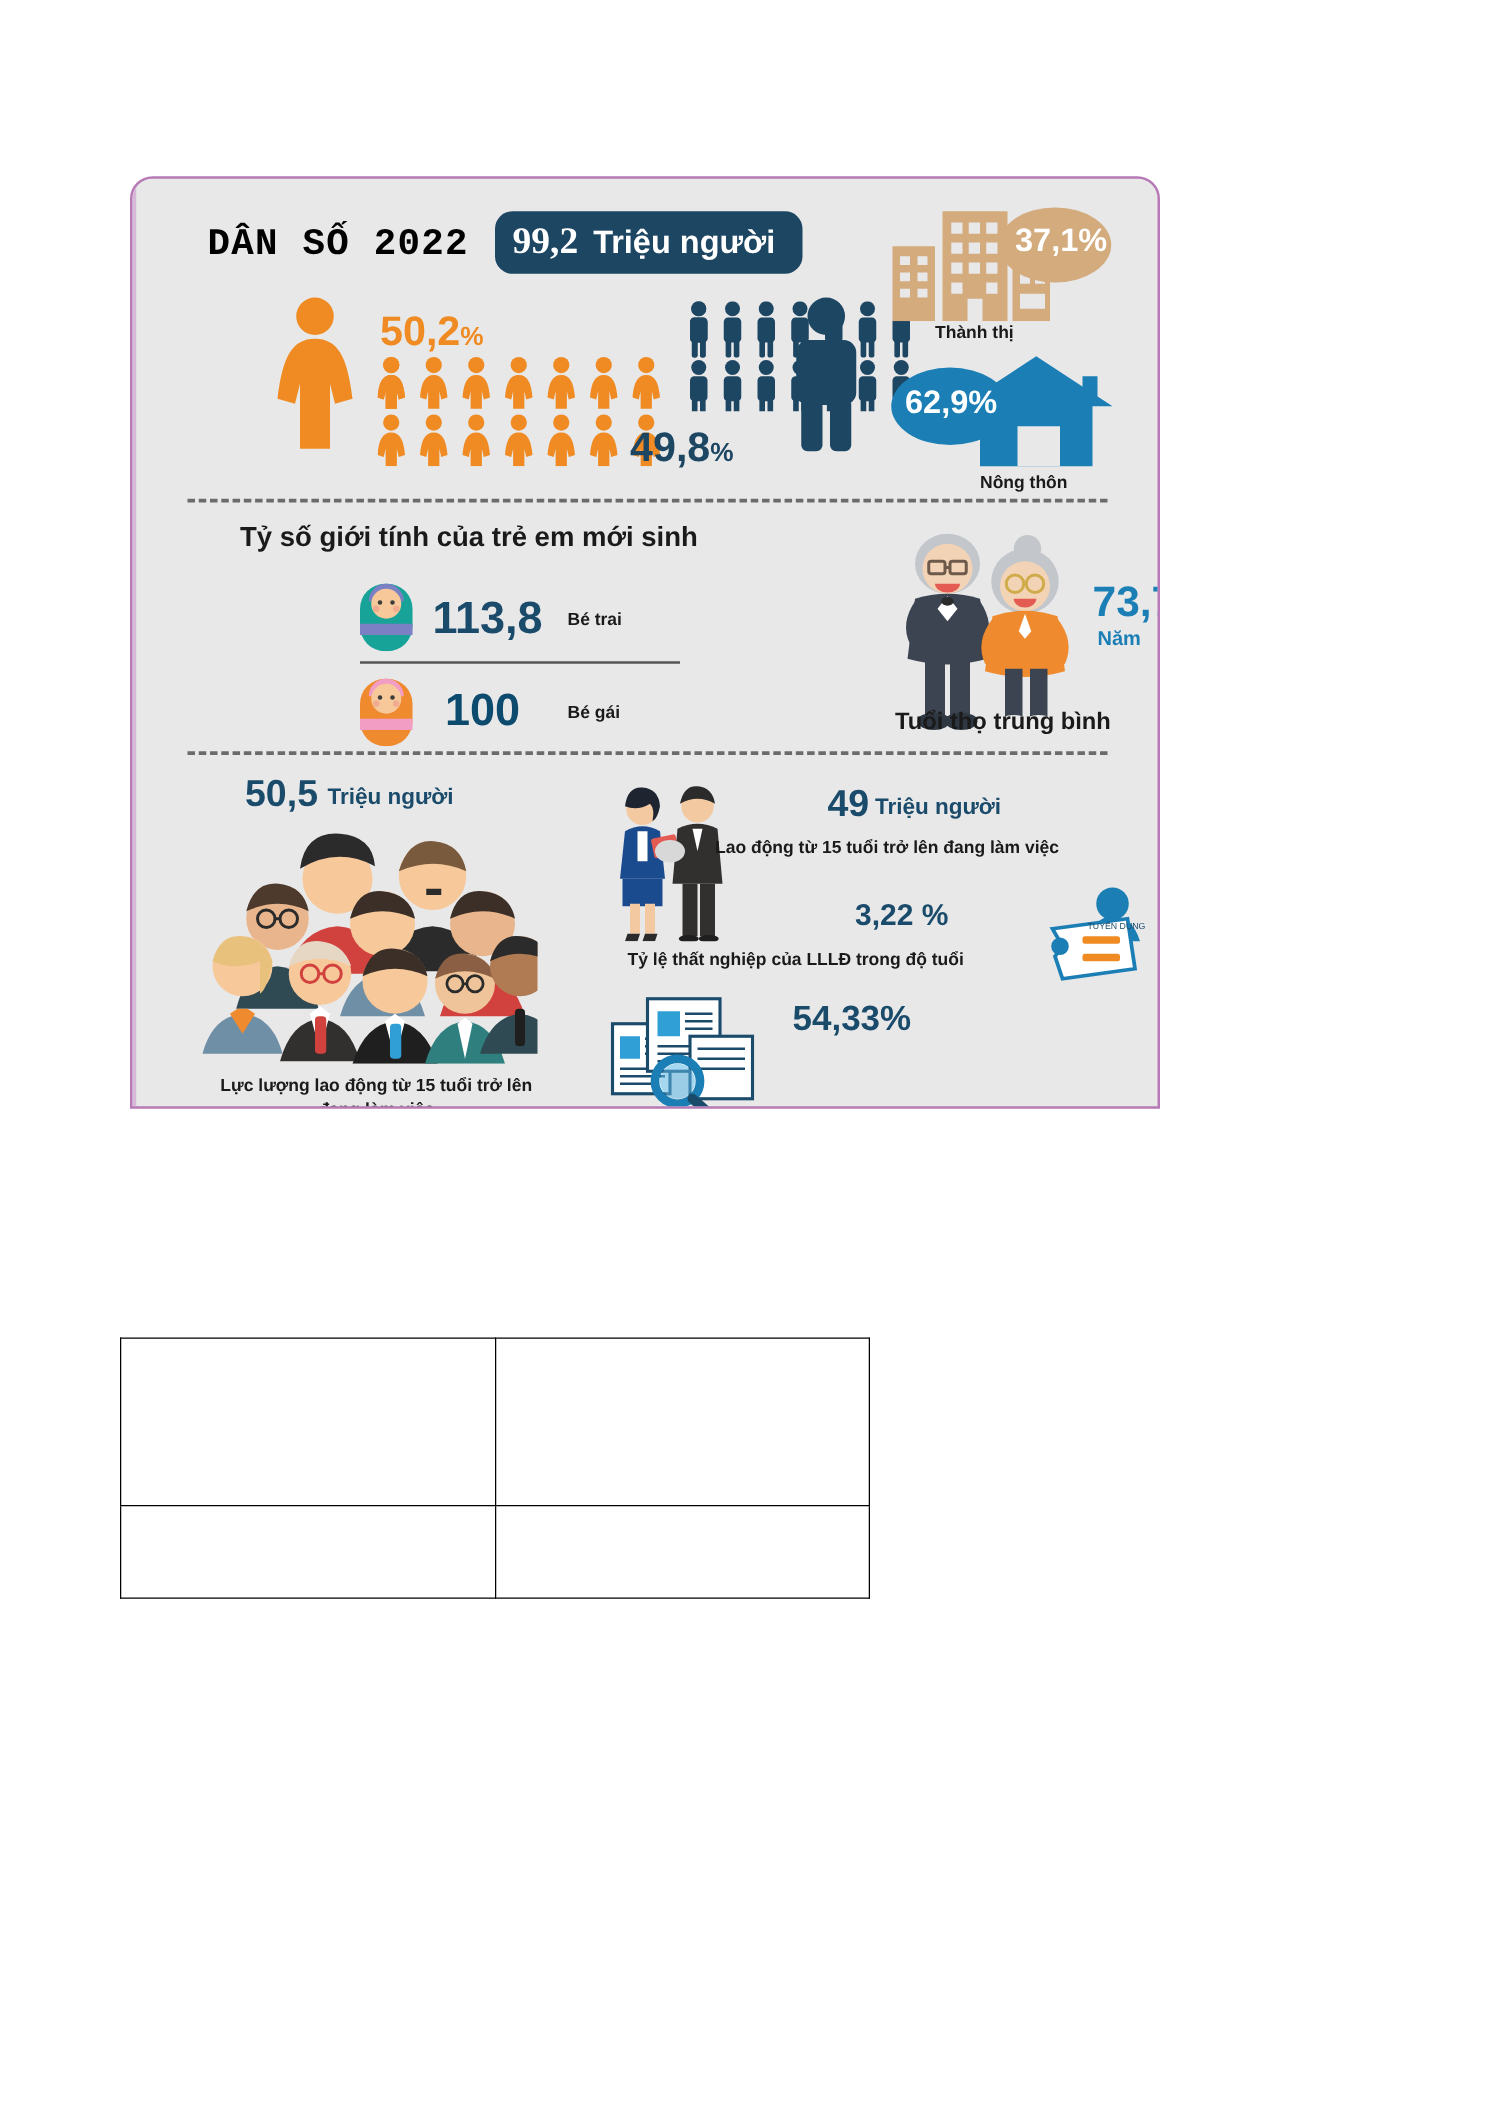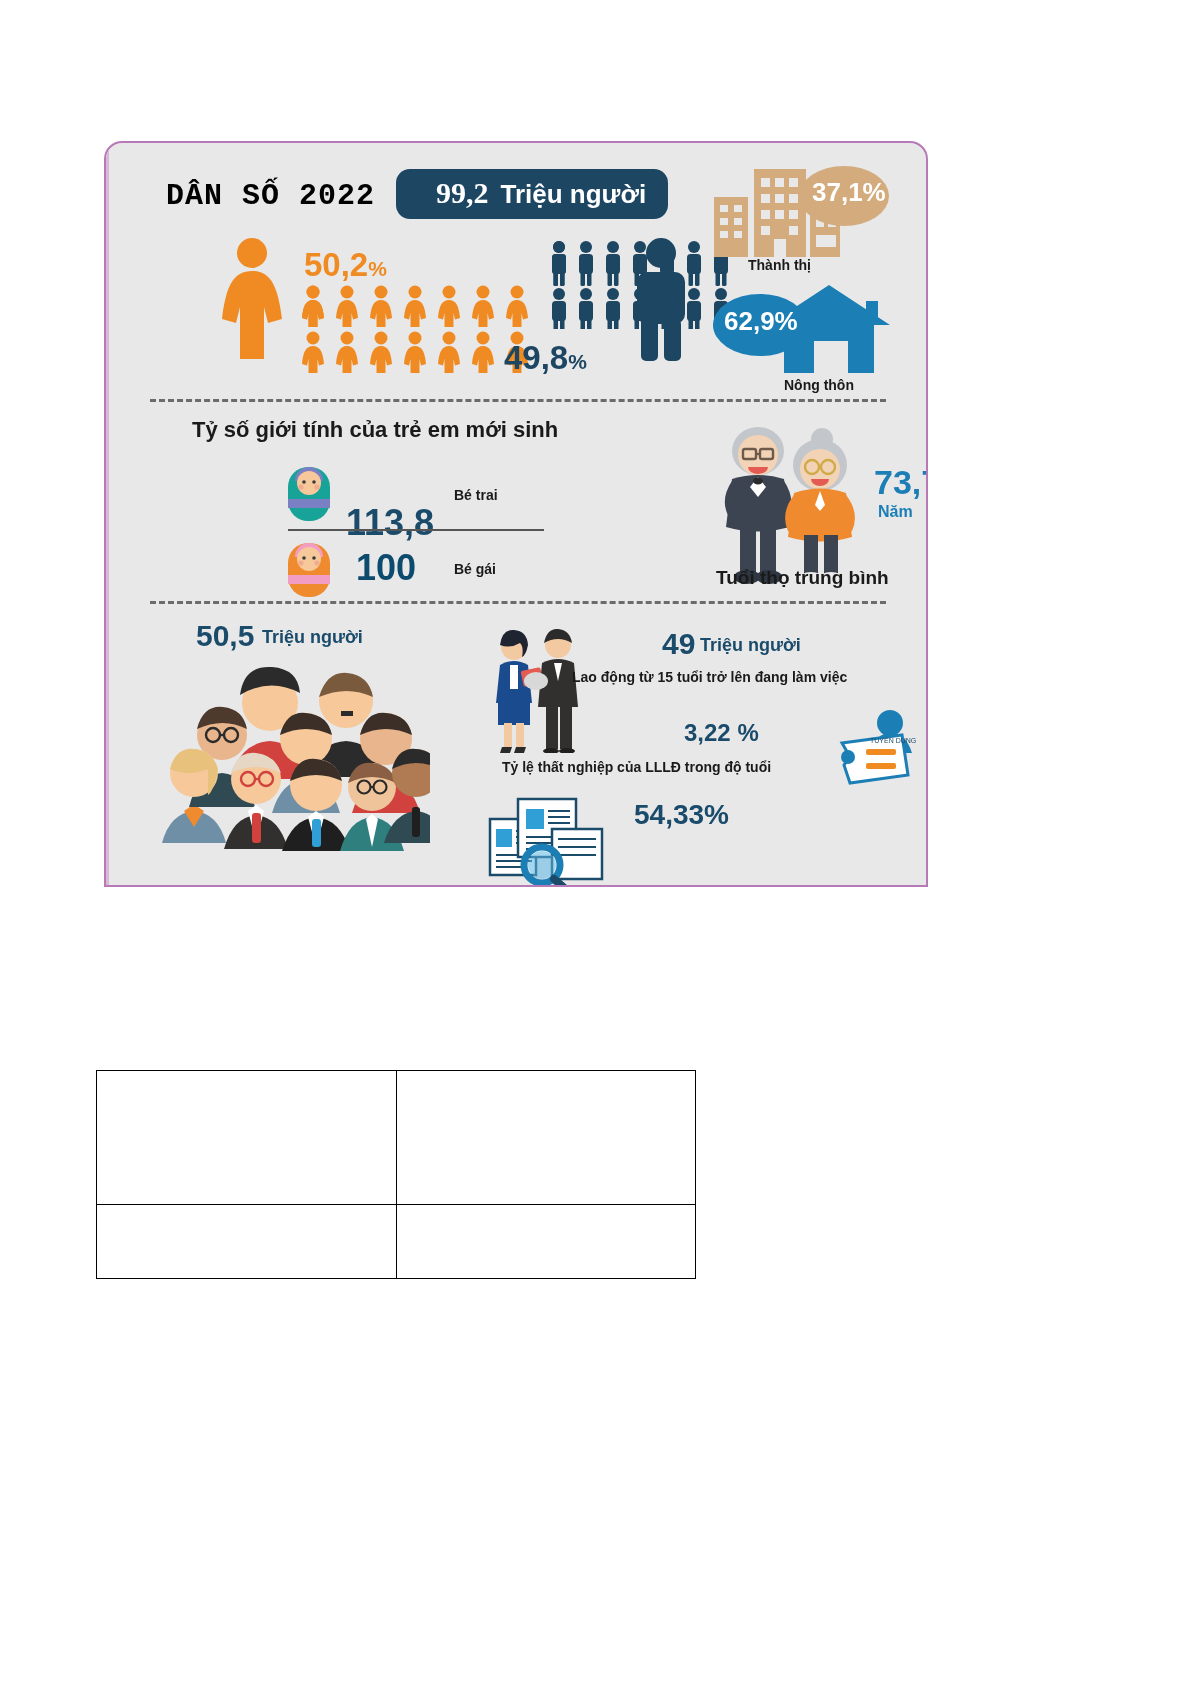--- a/index.html
+++ b/index.html
@@ -22,21 +22,21 @@
   
   .title-dan-so{
     position:absolute;left:60px;top:36px;
     font-family:Liberation Mono, monospace;
     font-weight:bold;font-size:30px;letter-spacing:1px;
     color:#000000;white-space:nowrap;
   }
   .pill{
     position:absolute;left:290px;top:26px;
     background:#1d4663;border-radius:14px;
-    padding:7px 22px 9px 40px;white-space:nowrap;
+    padding:7px 22px 9px 14px;white-space:nowrap;
     display:flex;align-items:baseline;gap:12px;
   }
   .pill .num{font-family:"Liberation Serif",serif;font-weight:bold;font-size:30px;color:#ffffff;}
   .pill .unit{font-weight:bold;font-size:26px;color:#ffffff;}
 
   .pct-orange{
     position:absolute;color:#ef8b22;font-weight:bold;font-size:33px;white-space:nowrap;
   }
   .pct-orange .sm{font-size:21px;}
   .pct-navy{
@@ -206,21 +206,21 @@
   <svg style="position:absolute;left:178px;top:316px;" width="50" height="62" viewBox="0 0 50 62">
     <rect x="4" y="8" width="42" height="54" rx="20" fill="#17a398"></rect>
     <path d="M11 22 a14 14 0 0 1 28 0 z" fill="#7b7fc4"></path>
     <circle cx="25" cy="24" r="12" fill="#f6c89a"></circle>
     <circle cx="20" cy="23" r="1.8" fill="#3b3b3b"></circle>
       <circle cx="30" cy="23" r="1.8" fill="#3b3b3b"></circle>
     <circle cx="17" cy="28" r="2.6" fill="#f0a08a" opacity=".7"></circle>
       <circle cx="33" cy="28" r="2.6" fill="#f0a08a" opacity=".7"></circle>
     <rect x="4" y="40" width="42" height="9" fill="#7b7fc4"></rect>
   </svg>
-  <div class="blue-stat" style="left:240px;top:330px;font-size:36px;margin-top:29px;">113,8</div>
+  <div class="blue-stat" style="left:240px;top:330px;font-size:36px;">113,8</div>
   <div class="caption" style="left:348px;top:344px;">Bé trai</div>
 
   <div class="rule" style="left:182px;top:386px;width:256px;"></div>
 
   <svg style="position:absolute;left:178px;top:392px;" width="50" height="62" viewBox="0 0 50 62">
     <rect x="4" y="8" width="42" height="54" rx="20" fill="#f08a2e"></rect>
     <path d="M11 22 a14 14 0 0 1 28 0 z" fill="#f29ec4"></path>
     <circle cx="25" cy="24" r="12" fill="#f6c89a"></circle>
     <circle cx="20" cy="23" r="1.8" fill="#3b3b3b"></circle>
       <circle cx="30" cy="23" r="1.8" fill="#3b3b3b"></circle>
@@ -338,20 +338,24 @@
           <circle cx="220" cy="126" r="6.5"></circle>
           <path d="M210 126 h4"></path>
         </g>
       <circle cx="256" cy="112" r="24" fill="#b07b52"></circle>
         <path d="M232 108 q6 -22 24 -20 q20 2 24 20 q-24 -12 -48 0z" fill="#2b2b2b"></path>
       <path d="M224 182 q9 -30 32 -32 q23 2 32 32 z" fill="#2f4a52"></path>
       <rect x="252" y="146" width="8" height="30" rx="3" fill="#1f1f1f"></rect>
     </g>
   </svg>
 
+  <div class="caption-c" style="left:20px;top:716px;width:350px;line-height:19px;">
+    <div>Lực lượng lao động từ 15 tuổi trở lên</div>
+    <div>đang làm việc</div>
+  </div>
 
   <svg style="position:absolute;left:382px;top:482px;" width="100" height="128" viewBox="0 0 100 128">
 
     <circle cx="26" cy="22" r="13" fill="#f3c9a2"></circle>
     <path d="M12 20 q2 -16 14 -15 q13 1 14 15 q-2 10 -6 12 q2 -10 -2 -14 q-10 6 -20 2z" fill="#1f2530"></path>
     <path d="M12 40 q14 -8 28 0 l4 38 l-36 0 z" fill="#1b4b8f"></path>
     <rect x="22" y="40" width="8" height="24" fill="#ffffff"></rect>
     <rect x="10" y="78" width="32" height="22" fill="#1b4b8f"></rect>
     <rect x="16" y="98" width="8" height="24" fill="#f3c9a2"></rect>
     <rect x="28" y="98" width="8" height="24" fill="#f3c9a2"></rect>

